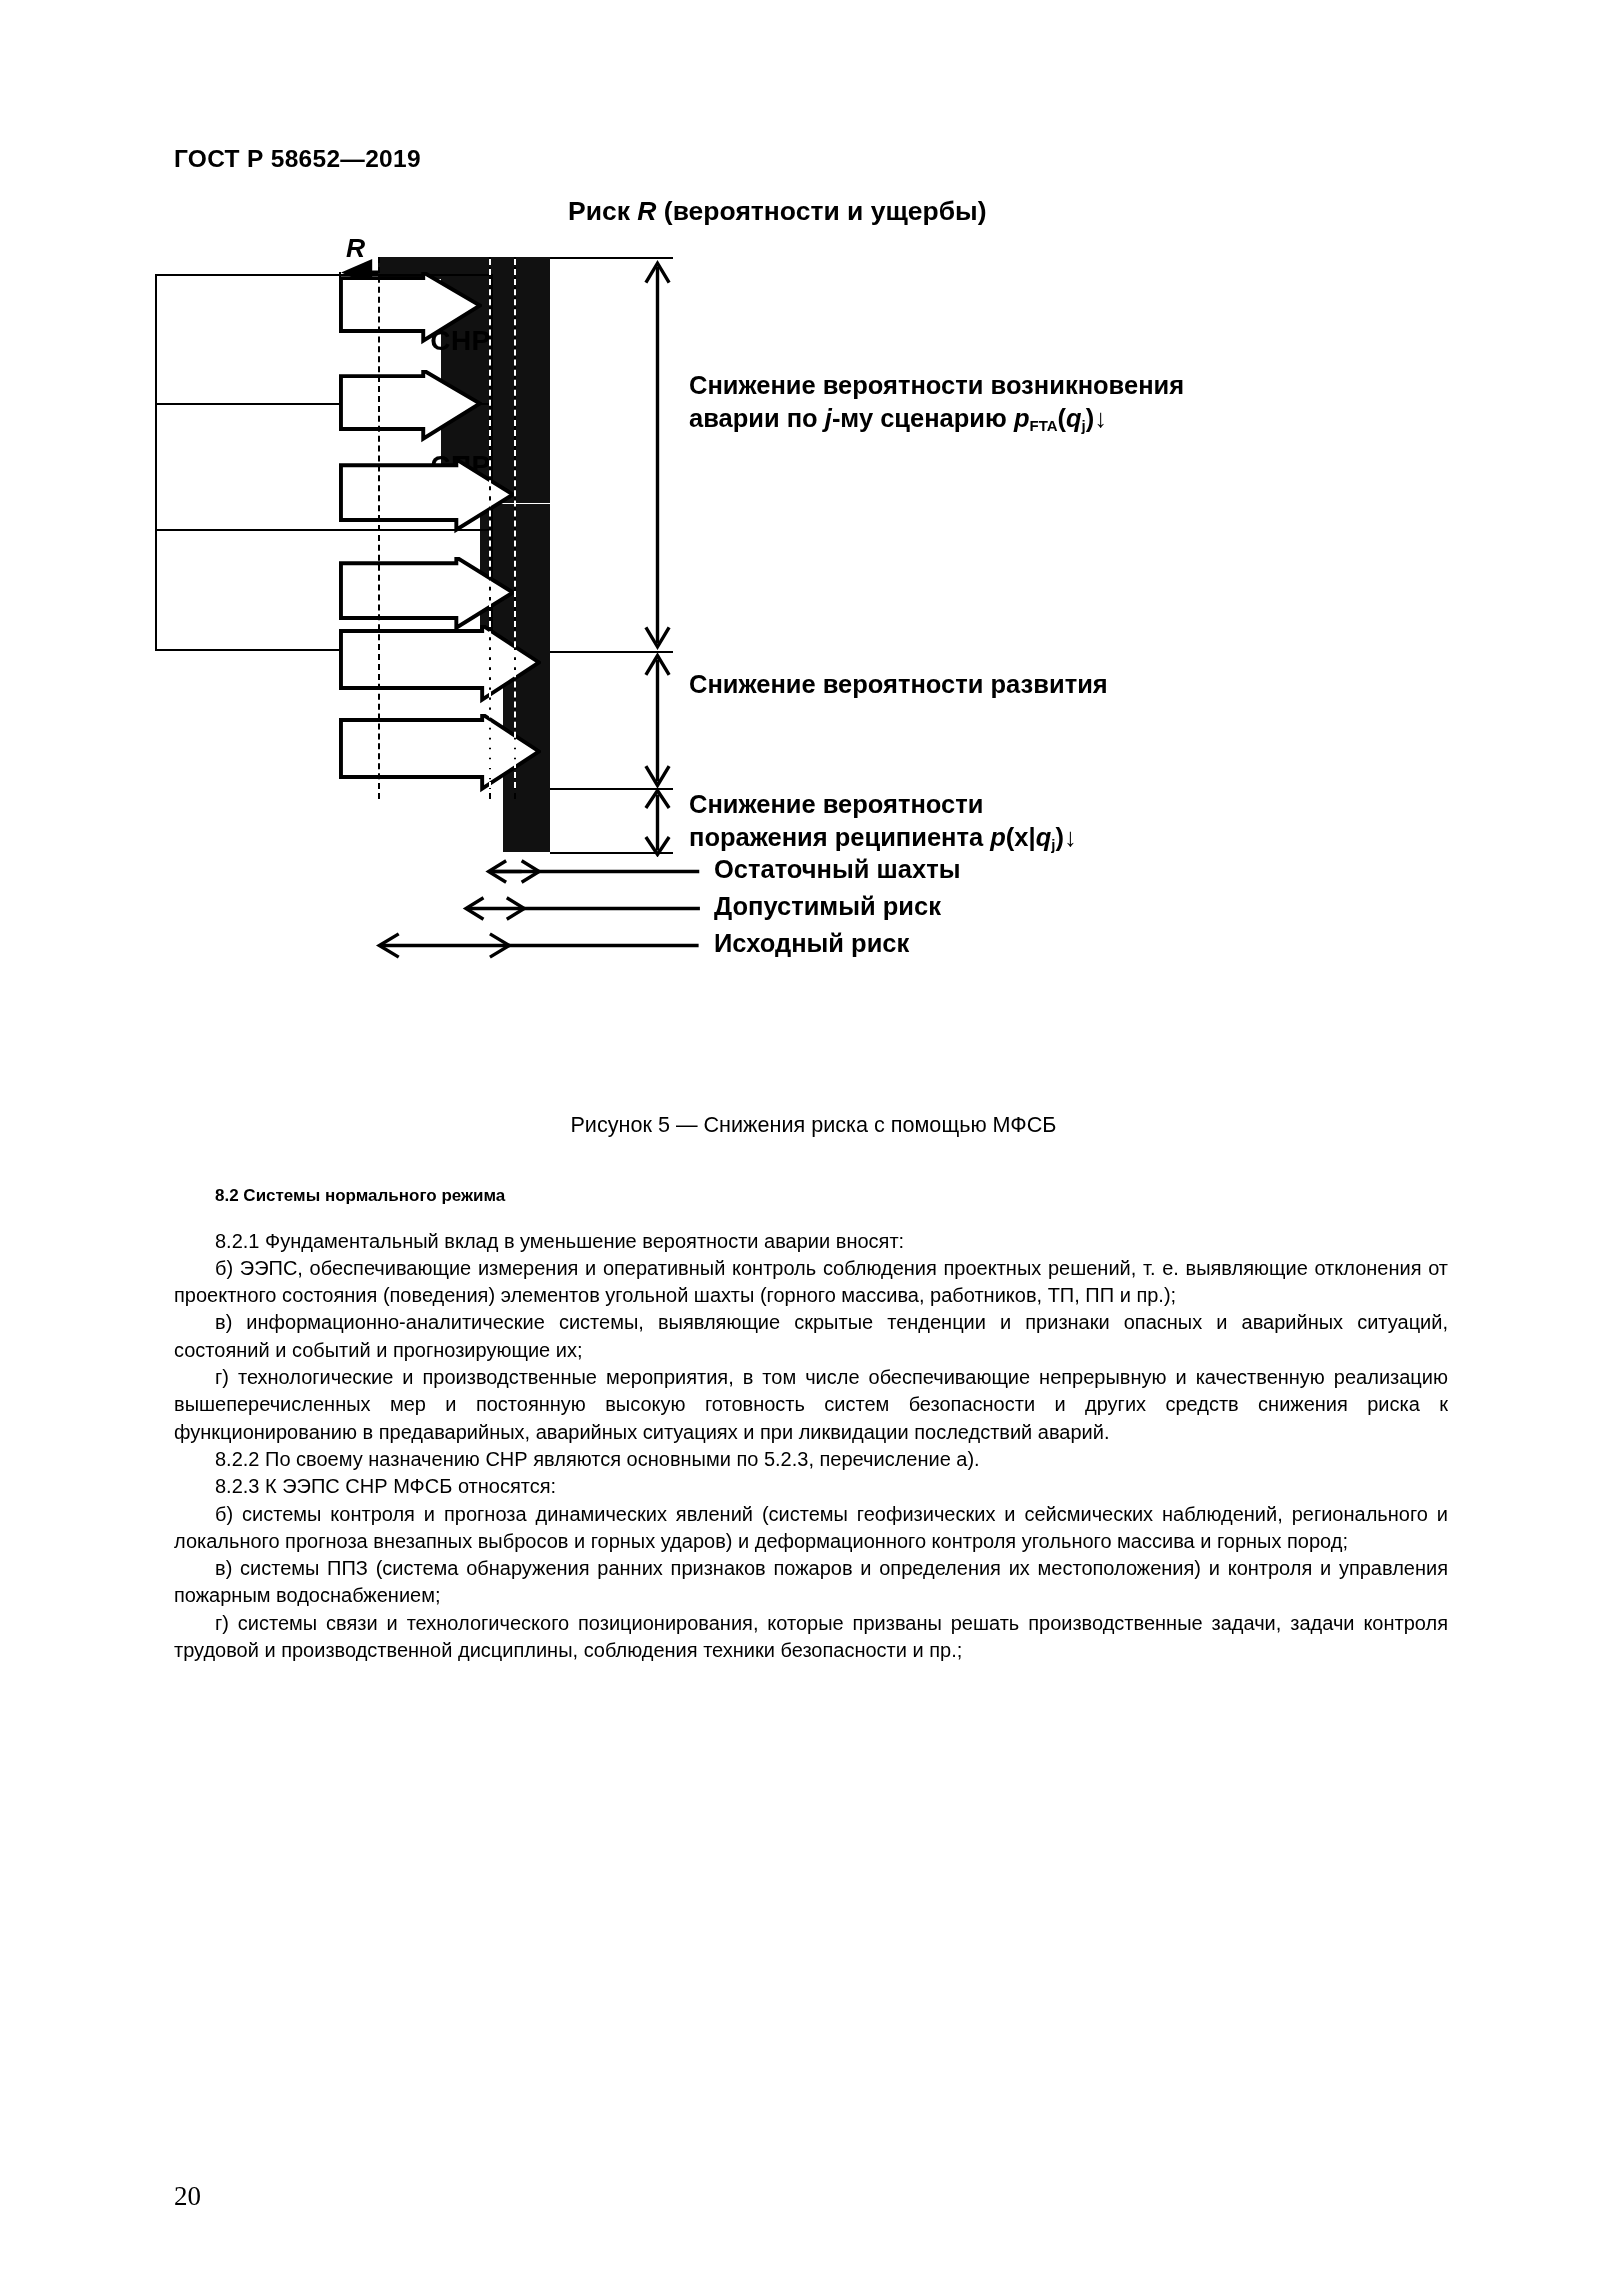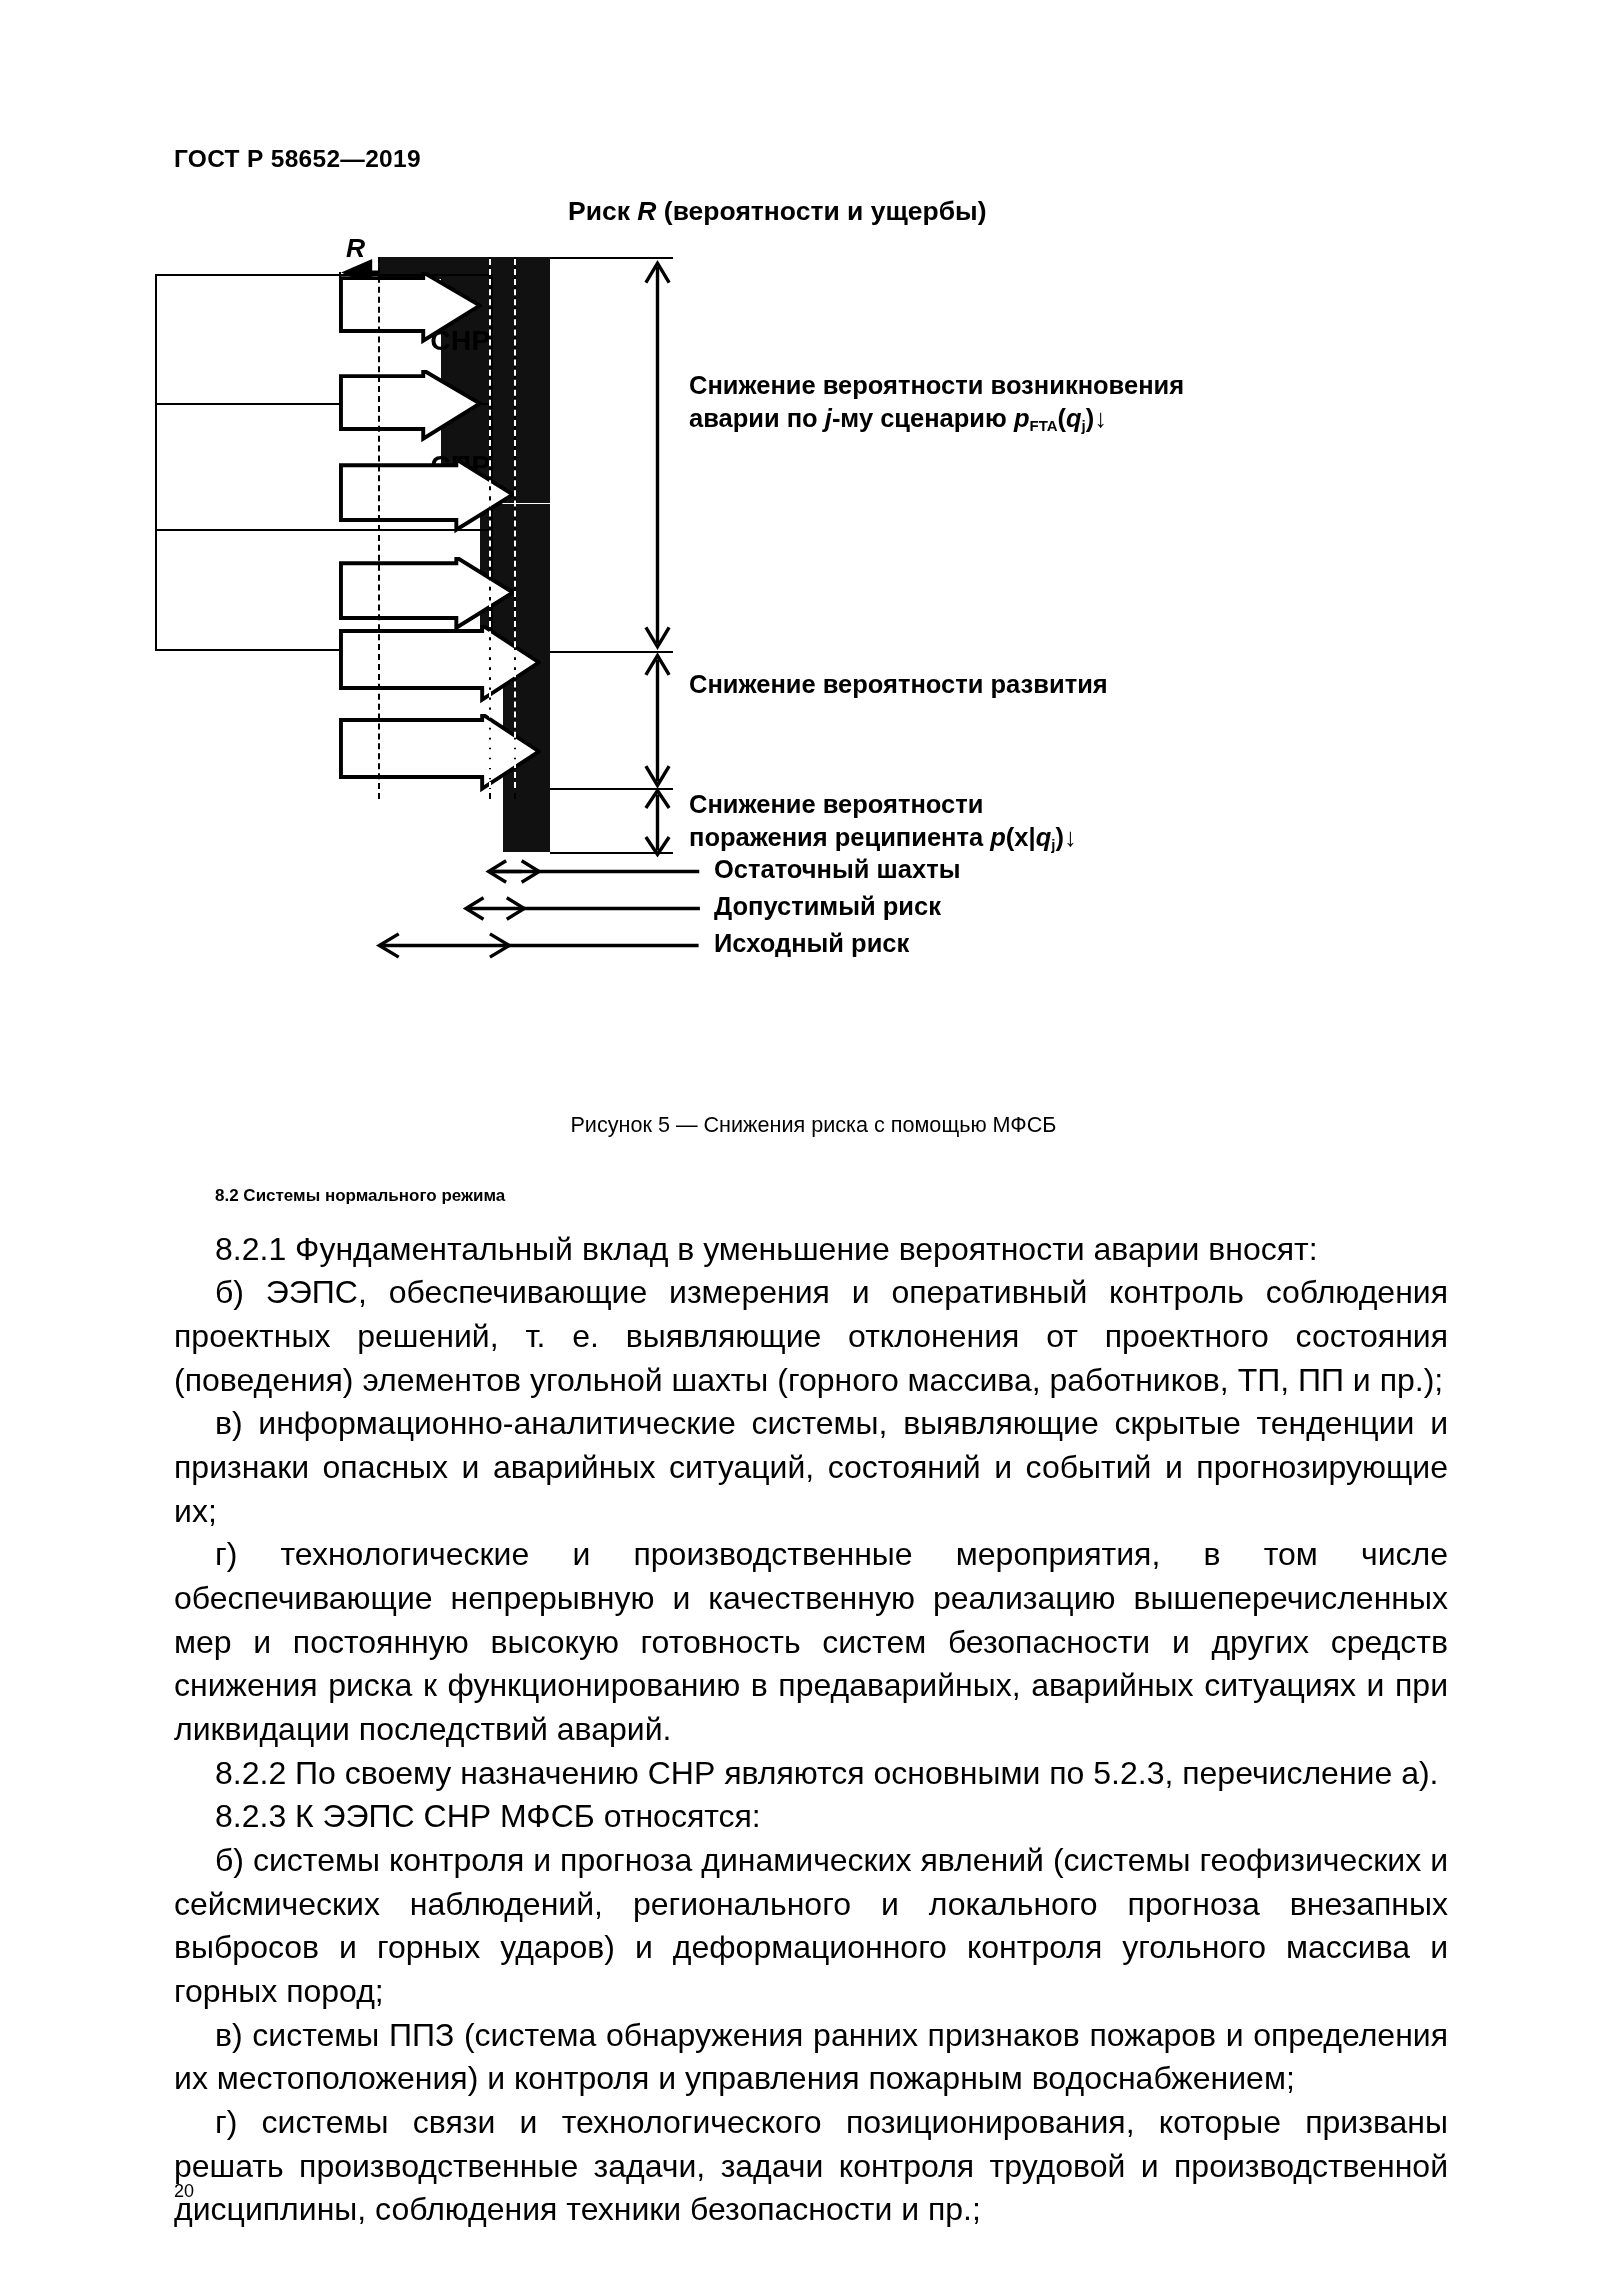--- a/index.html
+++ b/index.html
@@ -162,32 +162,33 @@
     left: 174px;
     top: 1186px;
     width: 1274px;
   }
   .sec-head {
     font-size: 17px;
     font-weight: bold;
     margin: 0 0 21.6px 41px;
   }
   .para {
-    font-size: 32px;
+    font-size: 20px;
     line-height: 1.365;
     margin: 0 0 0 0;
     text-align: justify;
     text-indent: 41px;
   }
 
   .page-num {
     position: absolute;
     left: 174px;
     top: 2181px;
-    font-size: 18px;
+    font-size: 27px;
+    font-family: Liberation Serif, serif;
   }
 </style>
 </head>
 <body>
 
 <div class="page">
 
   <div class="doc-header">ГОСТ Р 58652—2019</div>
 
   <div class="figure">

